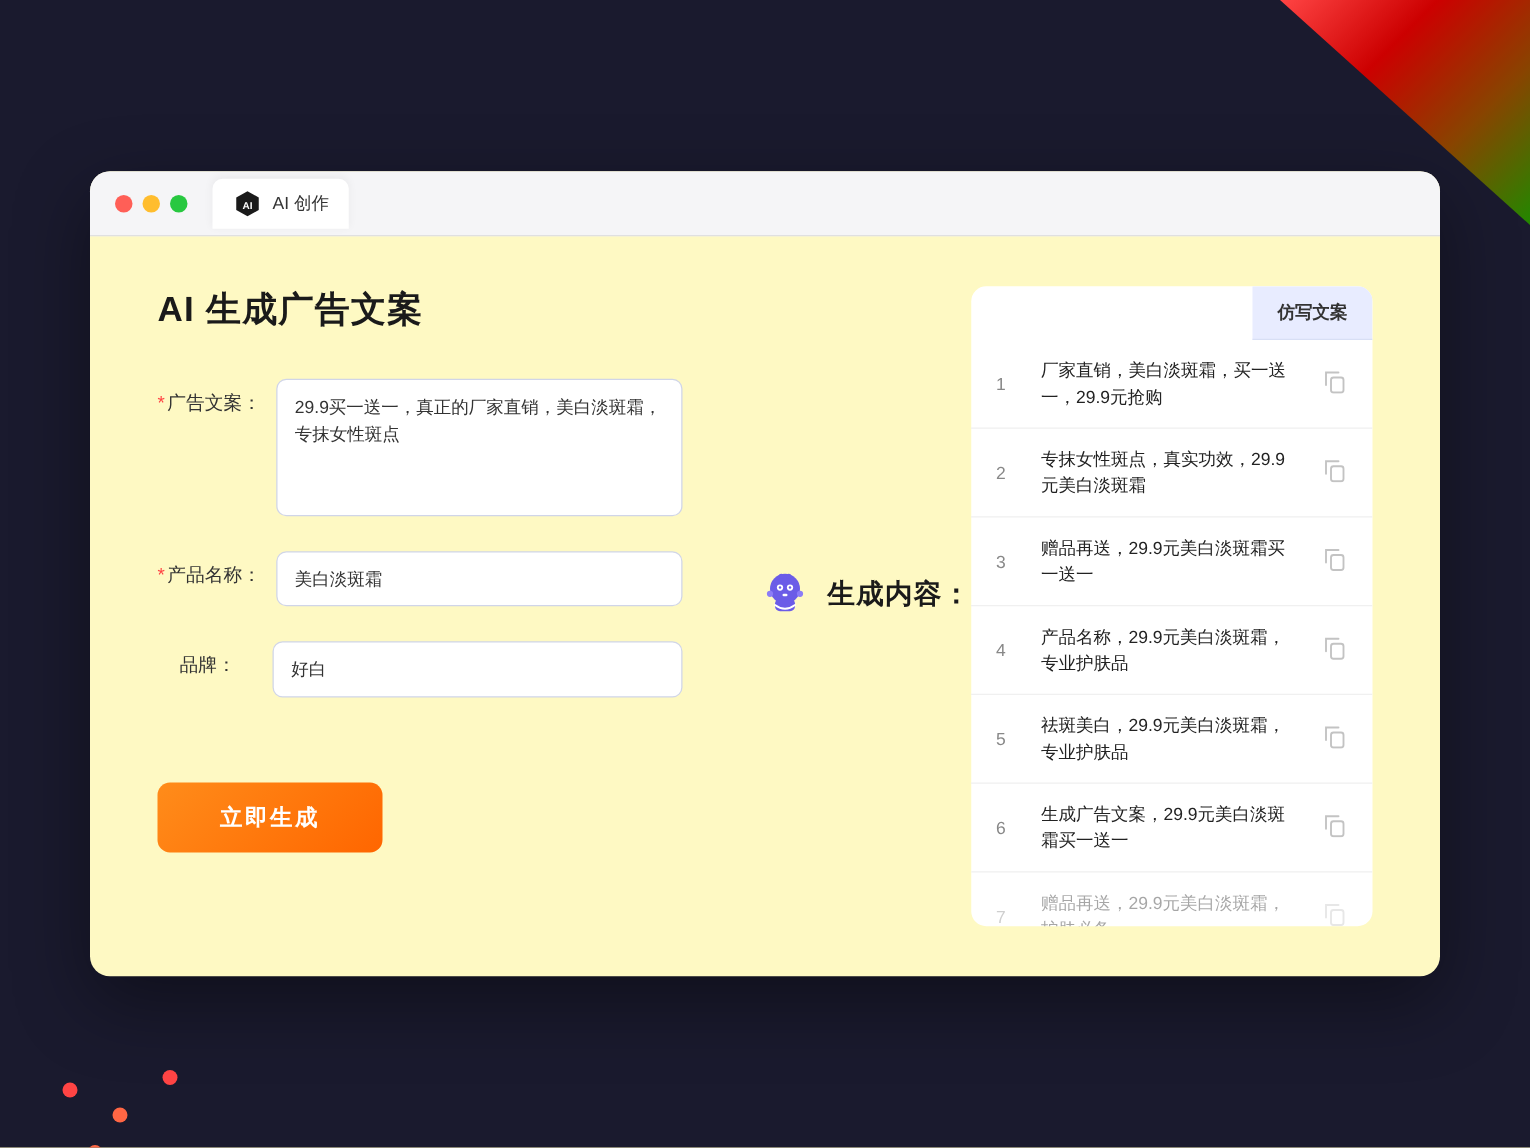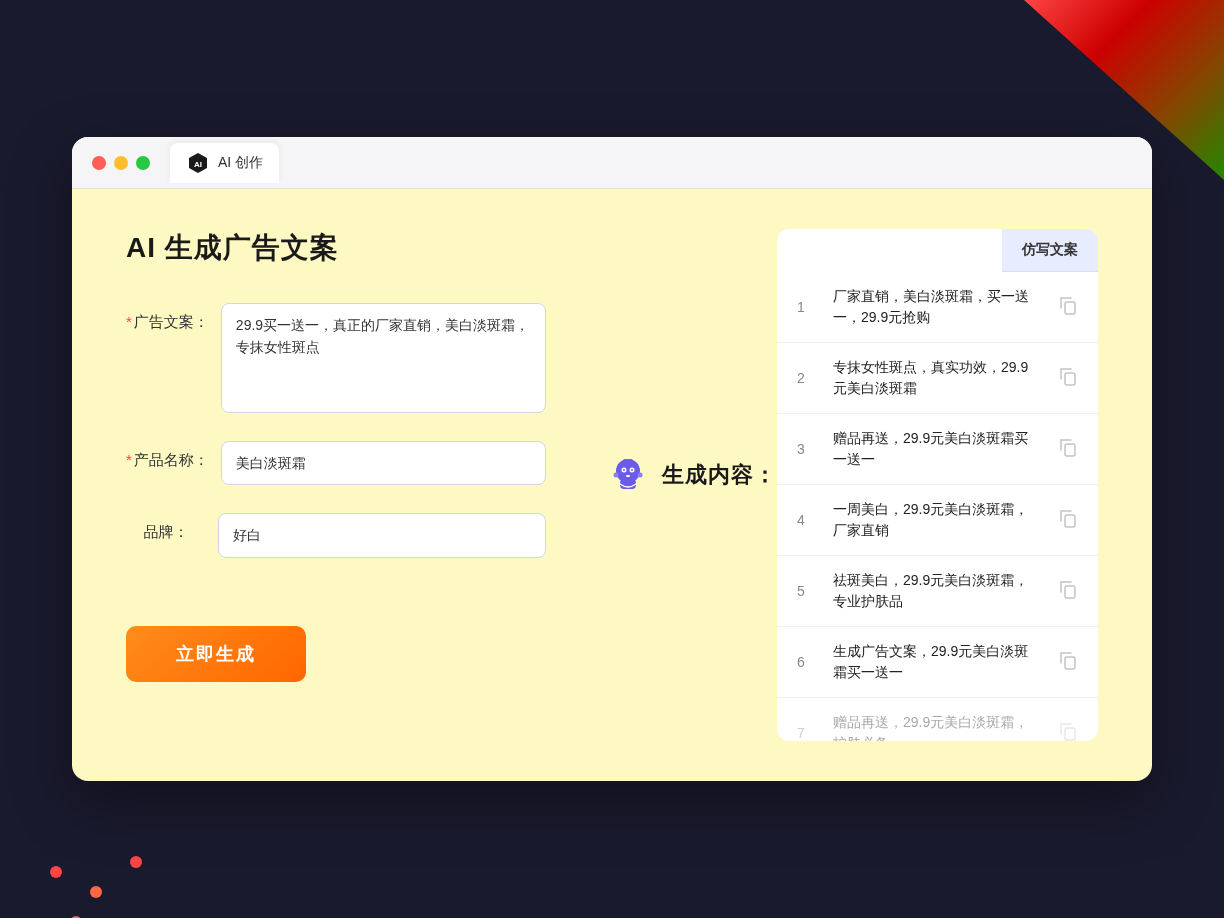--- a/index.html
+++ b/index.html
@@ -350,21 +350,21 @@
             <div class="result-item">
               <span class="result-num">3</span>
               <span class="result-text">赠品再送，29.9元美白淡斑霜买一送一</span>
               <div><svg class="copy-icon" viewBox="0 0 20 20" fill="none" stroke="#888" stroke-width="1.5">
       <rect x="7" y="7" width="10" height="12" rx="2"></rect>
       <path d="M3 13V3h10" stroke-linecap="round"></path>
     </svg></div>
             </div>
             <div class="result-item">
               <span class="result-num">4</span>
-              <span class="result-text">一周美白，29.9元美白淡斑霜，厂家直销</span>
+              <span class="result-text">产品名称，29.9元美白淡斑霜，专业护肤品</span>
               <div><svg class="copy-icon" viewBox="0 0 20 20" fill="none" stroke="#888" stroke-width="1.5">
       <rect x="7" y="7" width="10" height="12" rx="2"></rect>
       <path d="M3 13V3h10" stroke-linecap="round"></path>
     </svg></div>
             </div>
             <div class="result-item">
               <span class="result-num">5</span>
               <span class="result-text">祛斑美白，29.9元美白淡斑霜，专业护肤品</span>
               <div><svg class="copy-icon" viewBox="0 0 20 20" fill="none" stroke="#888" stroke-width="1.5">
       <rect x="7" y="7" width="10" height="12" rx="2"></rect>

